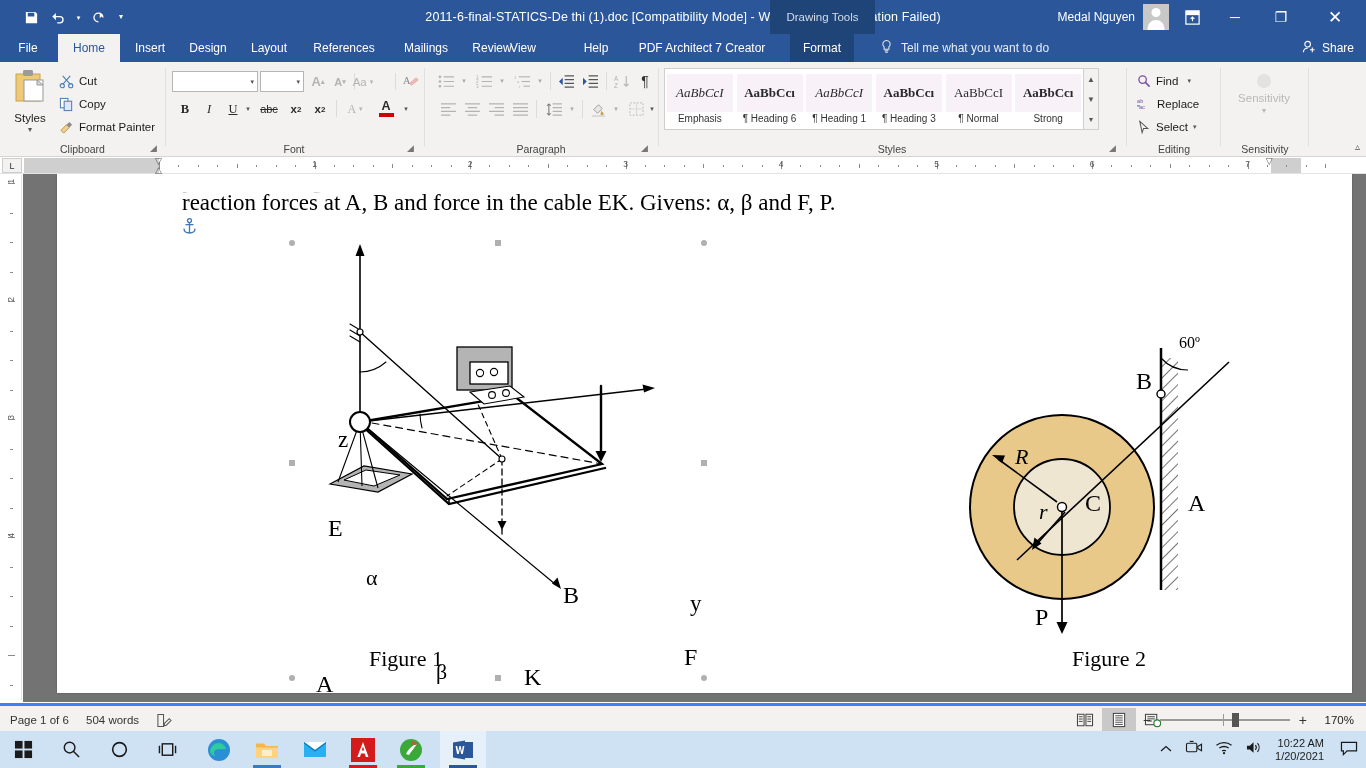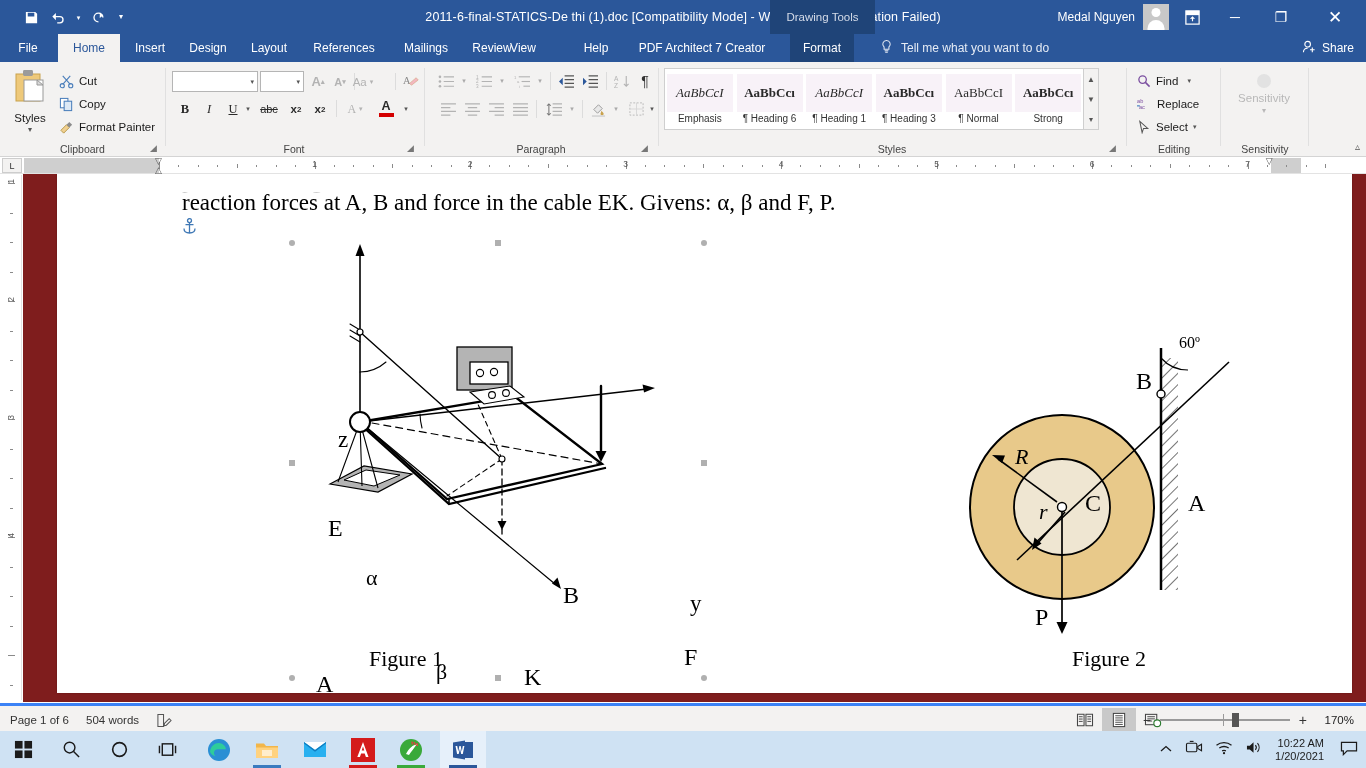--- a/index.html
+++ b/index.html
@@ -114,21 +114,21 @@
   .hr-marg{ position:absolute; top:0; height:15px; background:#cfcfcf; }
   .hr-tick{ position:absolute; background:#8a8a8a; }
   .hr-num{ position:absolute; top:1px; font-size:8.5px; color:#555; transform:translateX(-50%); }
   #vruler{ position:absolute; left:2px; top:175px; width:20px; height:525px; background:#fff;
            border-right:1px solid #e3e3e3;}
   .vr-tick{ position:absolute; left:8px; background:#8a8a8a; }
   .vr-num{ position:absolute; left:4px; font-size:8.5px; color:#555;
            writing-mode:vertical-rl; transform:rotate(180deg); }
 
   
-  #docarea{ position:absolute; left:23px; top:174px; width:1343px; height:528px; background:#7f1d1d;
+  #docarea{ position:absolute; left:23px; top:174px; width:1343px; height:528px; background:#737373;
             overflow:hidden; }
   #page{ position:absolute; left:34px; top:0px; width:1295px; height:519px; background:#fff;
          box-shadow:0 0 2px rgba(0,0,0,.25); }
   #toptext{ position:absolute; left:125px; top:-6px; width:1100px; height:28px; overflow:hidden;
             font-family:"Liberation Serif", serif; font-size:23px; color:#111; opacity:.85;
             white-space:nowrap; }
   #line2{ position:absolute; left:125px; top:16px; font-family:"Liberation Serif", serif;
           font-size:23px; color:#000; white-space:nowrap; }
   #anchor{ position:absolute; left:125px; top:44px; width:16px; height:16px; color:#3f78b5; }
 

